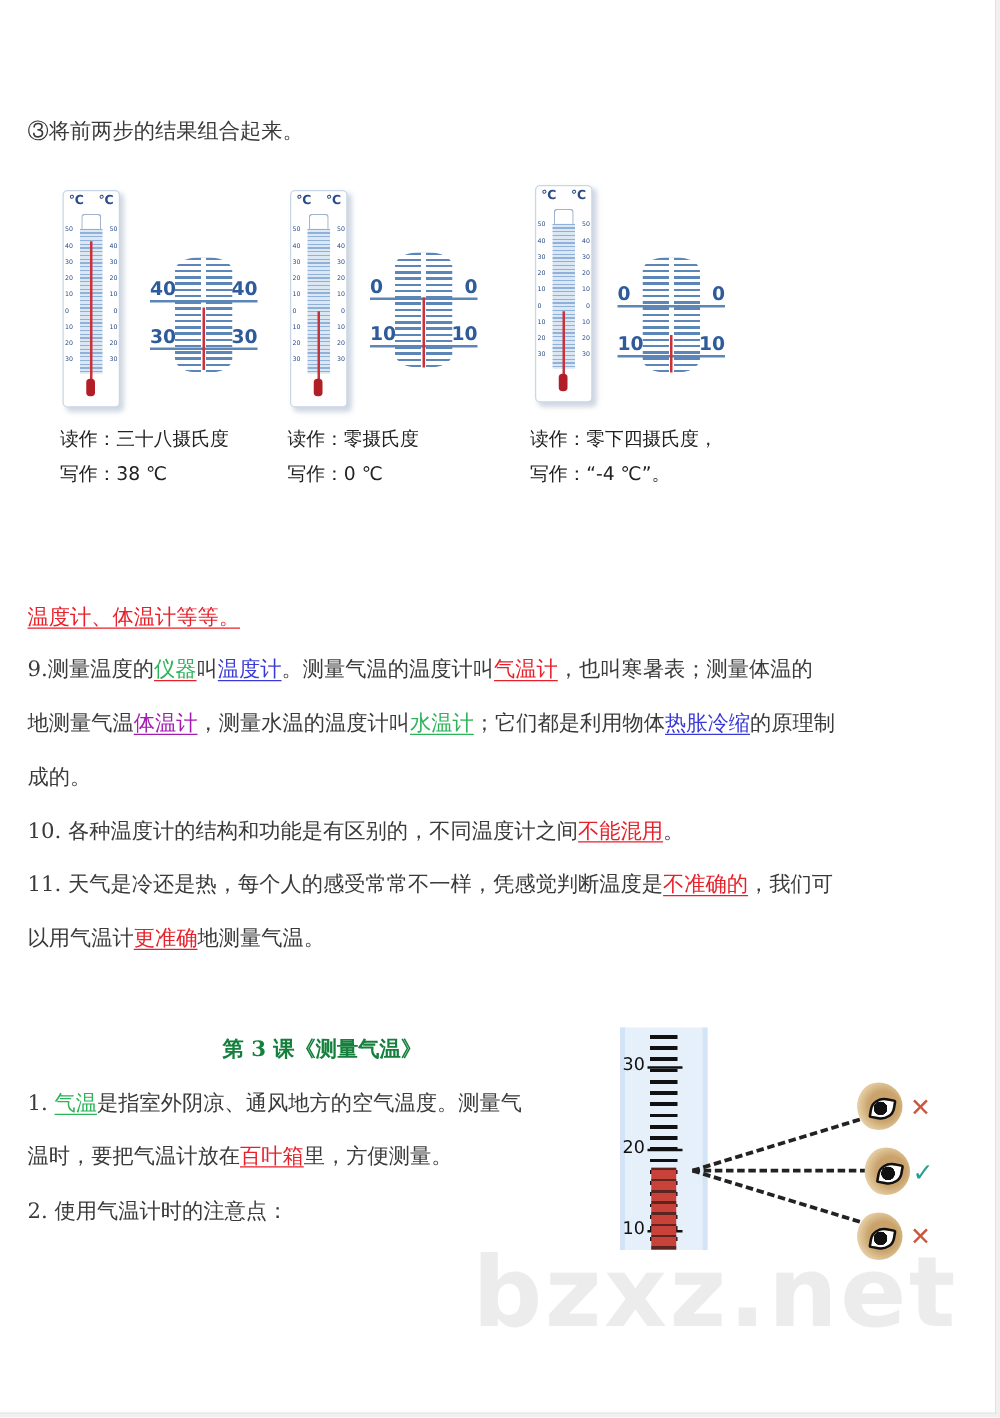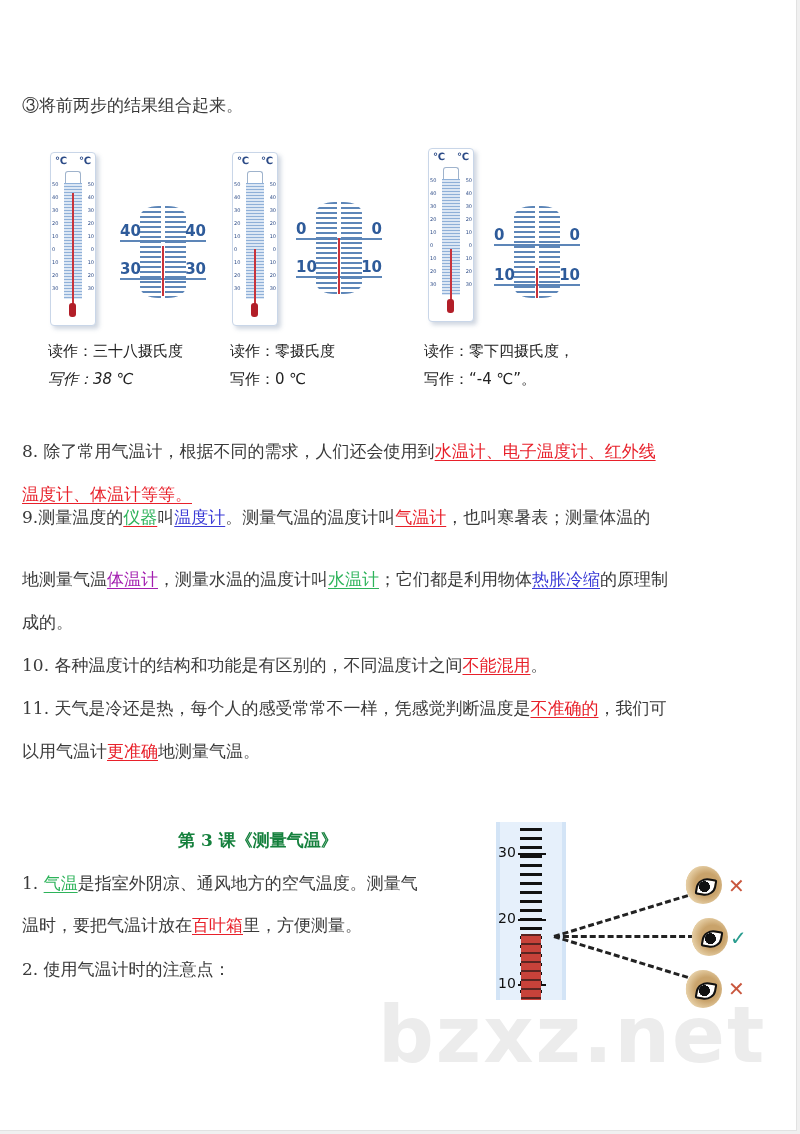--- a/index.html
+++ b/index.html
@@ -132,21 +132,21 @@
       <div class="hl" style="left:0; width:86px; top:34px;"></div>
       <div class="hl" style="left:0; width:86px; top:72px;"></div>
       <span class="num" style="left:0; top:16px;">40</span>
       <span class="num" style="right:0; top:16px;">40</span>
       <span class="num" style="left:0; top:54px;">30</span>
       <span class="num" style="right:0; top:54px;">30</span>
       <div class="mercury" style="top:40px; height:50px;"></div>
     </div>
   </div>
   <div class="caption" style="left:48px; top:342px;">读作：三十八摄氏度</div>
-  <div class="caption" style="left:48px; top:370px;font-style:italic;">写作：38 ℃</div>
+  <div class="caption" style="left:48px; top:370px;">写作：38 ℃</div>
 
   <div class="fig" style="left:232px; top:152px;">
     <div class="thermo" style="left:0; top:0;">
       <span class="unit l">℃</span>
       <span class="unit r">℃</span>
       <div class="cap"></div>
       <div class="scale"></div>
       <div class="ticks">
         <div>
             <span>50</span>
@@ -256,28 +256,25 @@
       <span class="num" style="left:0; top:20px;">0</span>
       <span class="num" style="right:0; top:20px;">0</span>
       <span class="num" style="left:0; top:60px;">10</span>
       <span class="num" style="right:0; top:60px;">10</span>
       <div class="mercury" style="top:62px; height:30px;"></div>
     </div>
   </div>
   <div class="caption" style="left:424px; top:342px;">读作：零下四摄氏度，</div>
   <div class="caption" style="left:424px; top:370px;">写作：“-4 ℃”。</div>
 
-  <div class="line" style="top:440px;">
-    <span>8. 除了常用气温计，根据不同的需求，人们还会使用到</span><span class="red u">水温计、电子温度计、红外线</span>
-  </div>
   <div class="line" style="top:483px;">
     <span class="red u">温度计、体温计等等。</span>
   </div>
 
-  <div class="line" style="top:506px;">
+  <div class="line" style="top:525px;">
     <span>9.测量温度的</span><span class="green u u-red">仪器</span><span>叫</span><span class="blue u">温度计</span><span>。测量气温的温度计叫</span><span class="red u">气温计</span><span>，也叫寒暑表；测量体温的</span>
   </div>
   <div class="line" style="top:568px;">
     <span>地测量气温</span><span class="cyan u">体温计</span><span>，测量水温的温度计叫</span><span class="green u">水温计</span><span>；它们都是利用物体</span><span class="blue u">热胀冷缩</span><span>的原理制</span>
   </div>
   <div class="line" style="top:611px;">成的。</div>
 
   <div class="line" style="top:654px;">
     <span>10. 各种温度计的结构和功能是有区别的，不同温度计之间</span><span class="red u">不能混用</span><span>。</span>
   </div>

